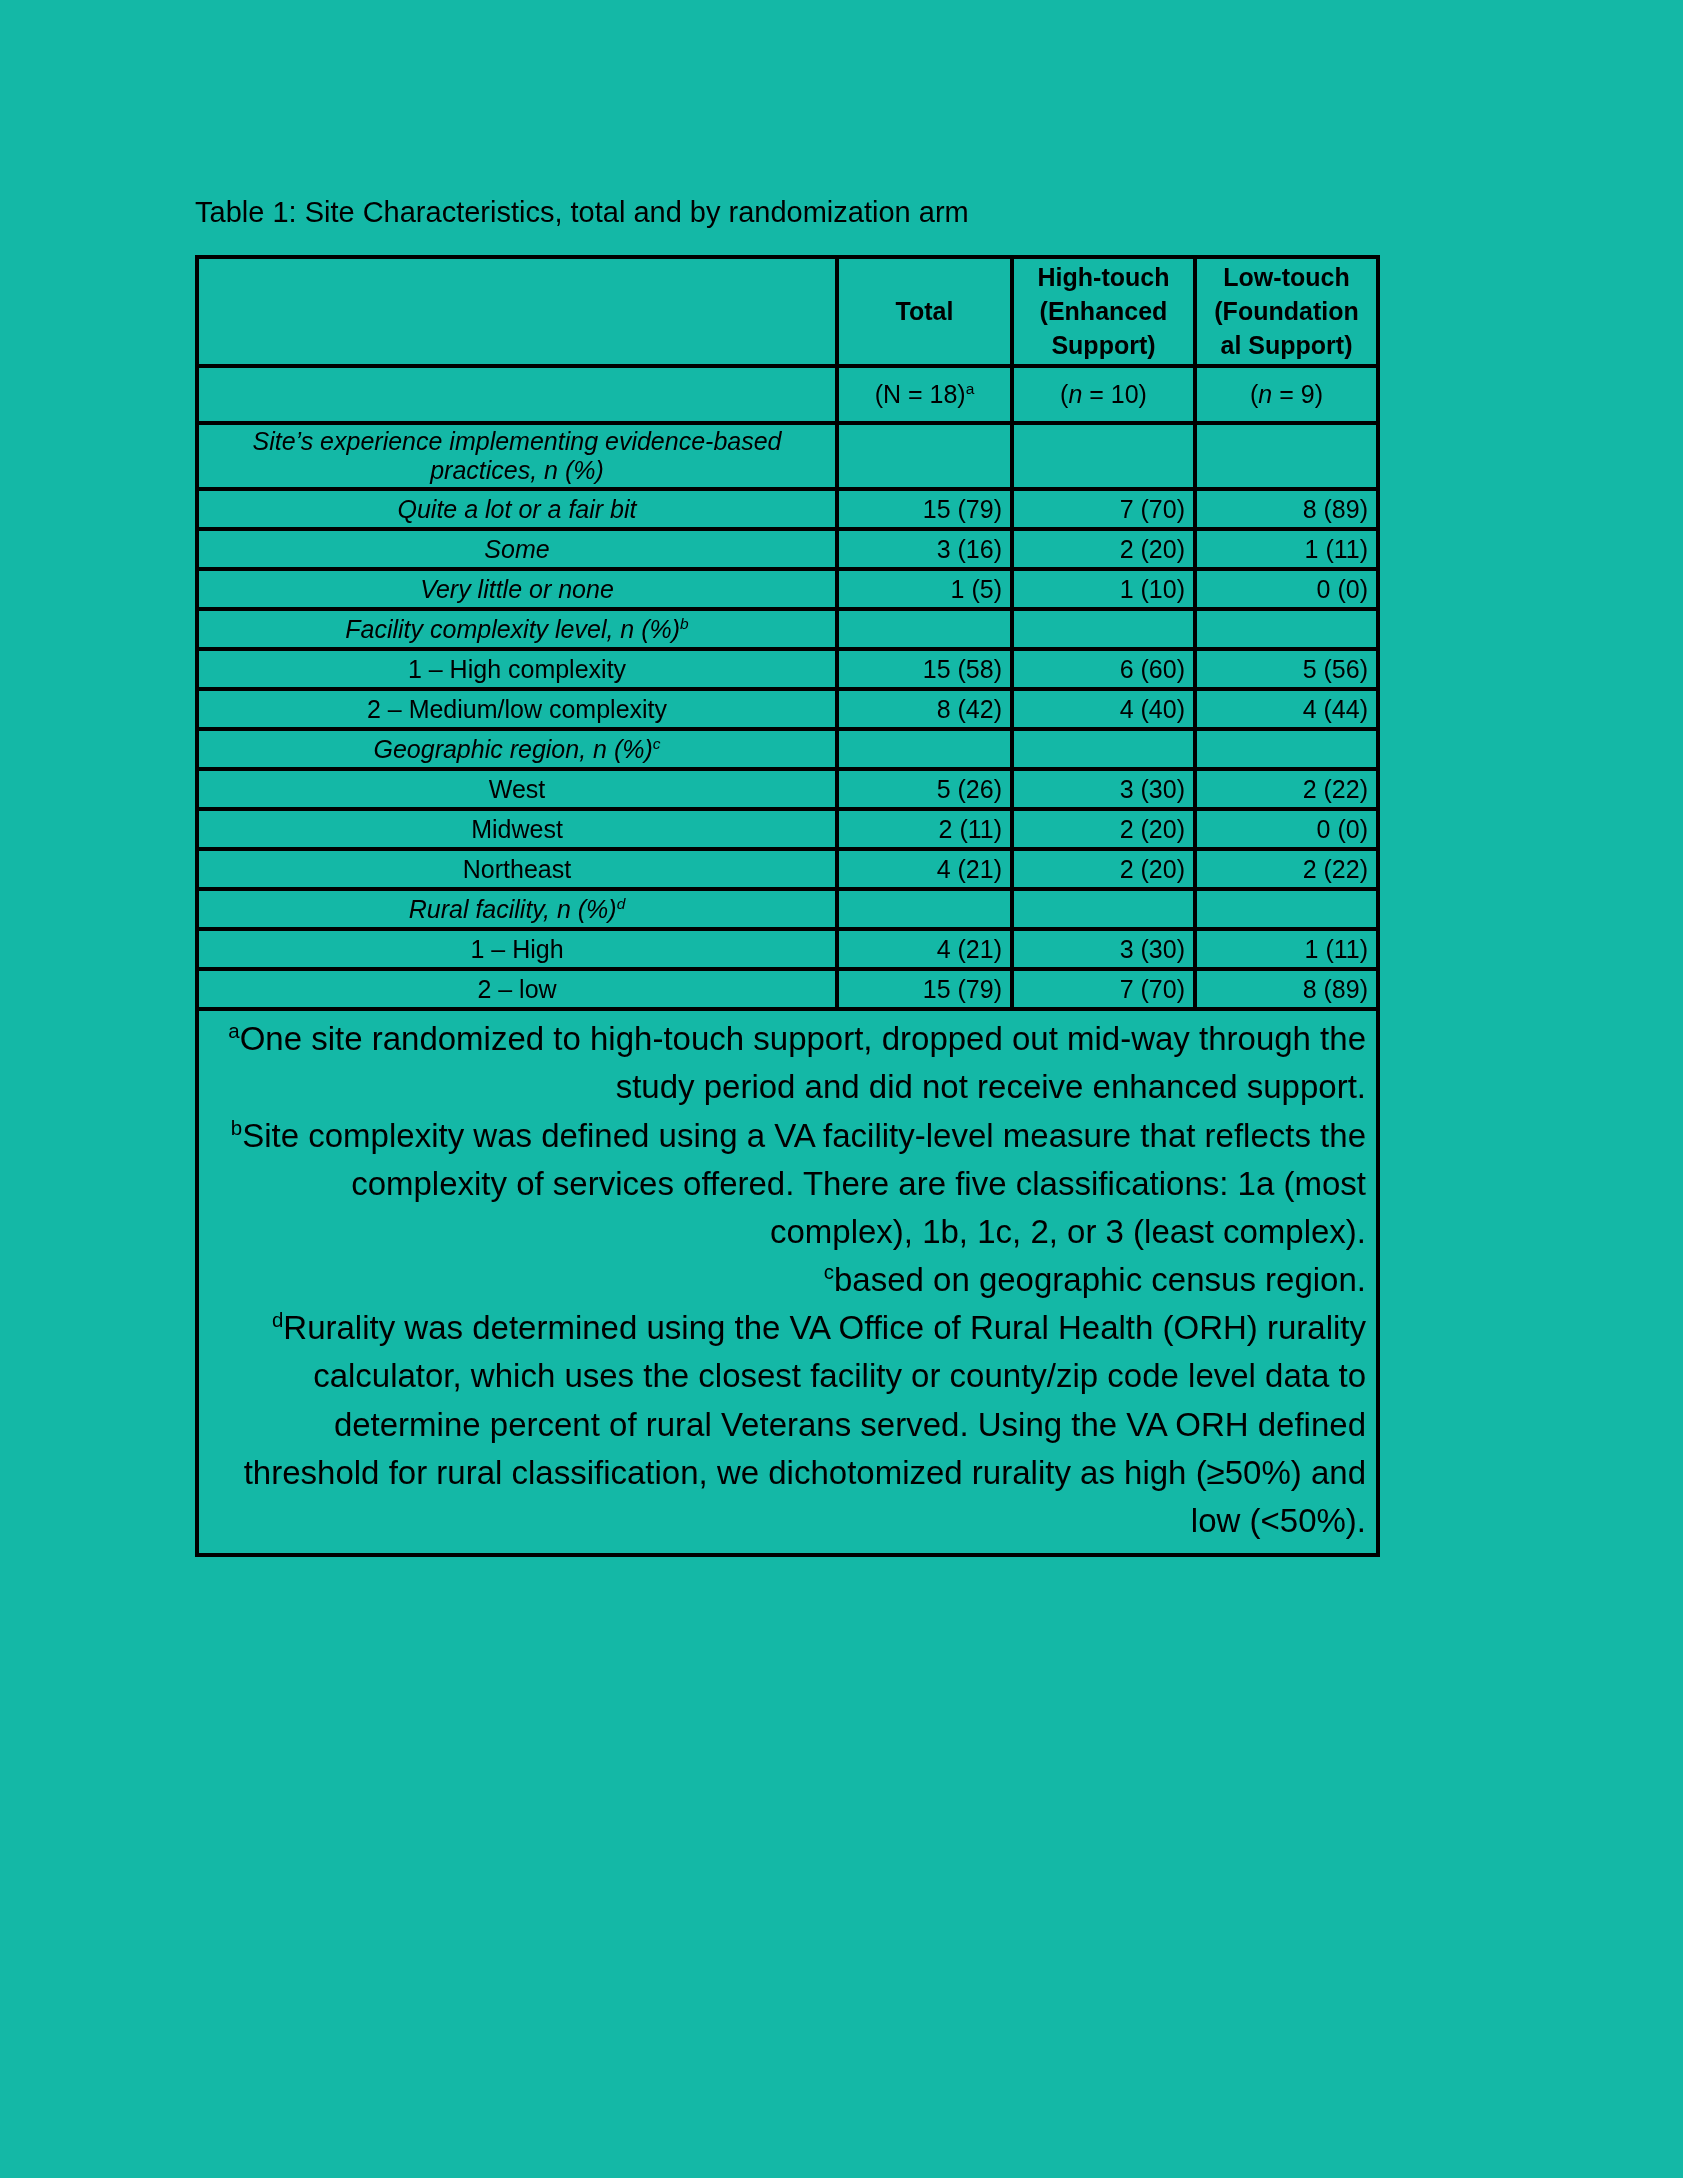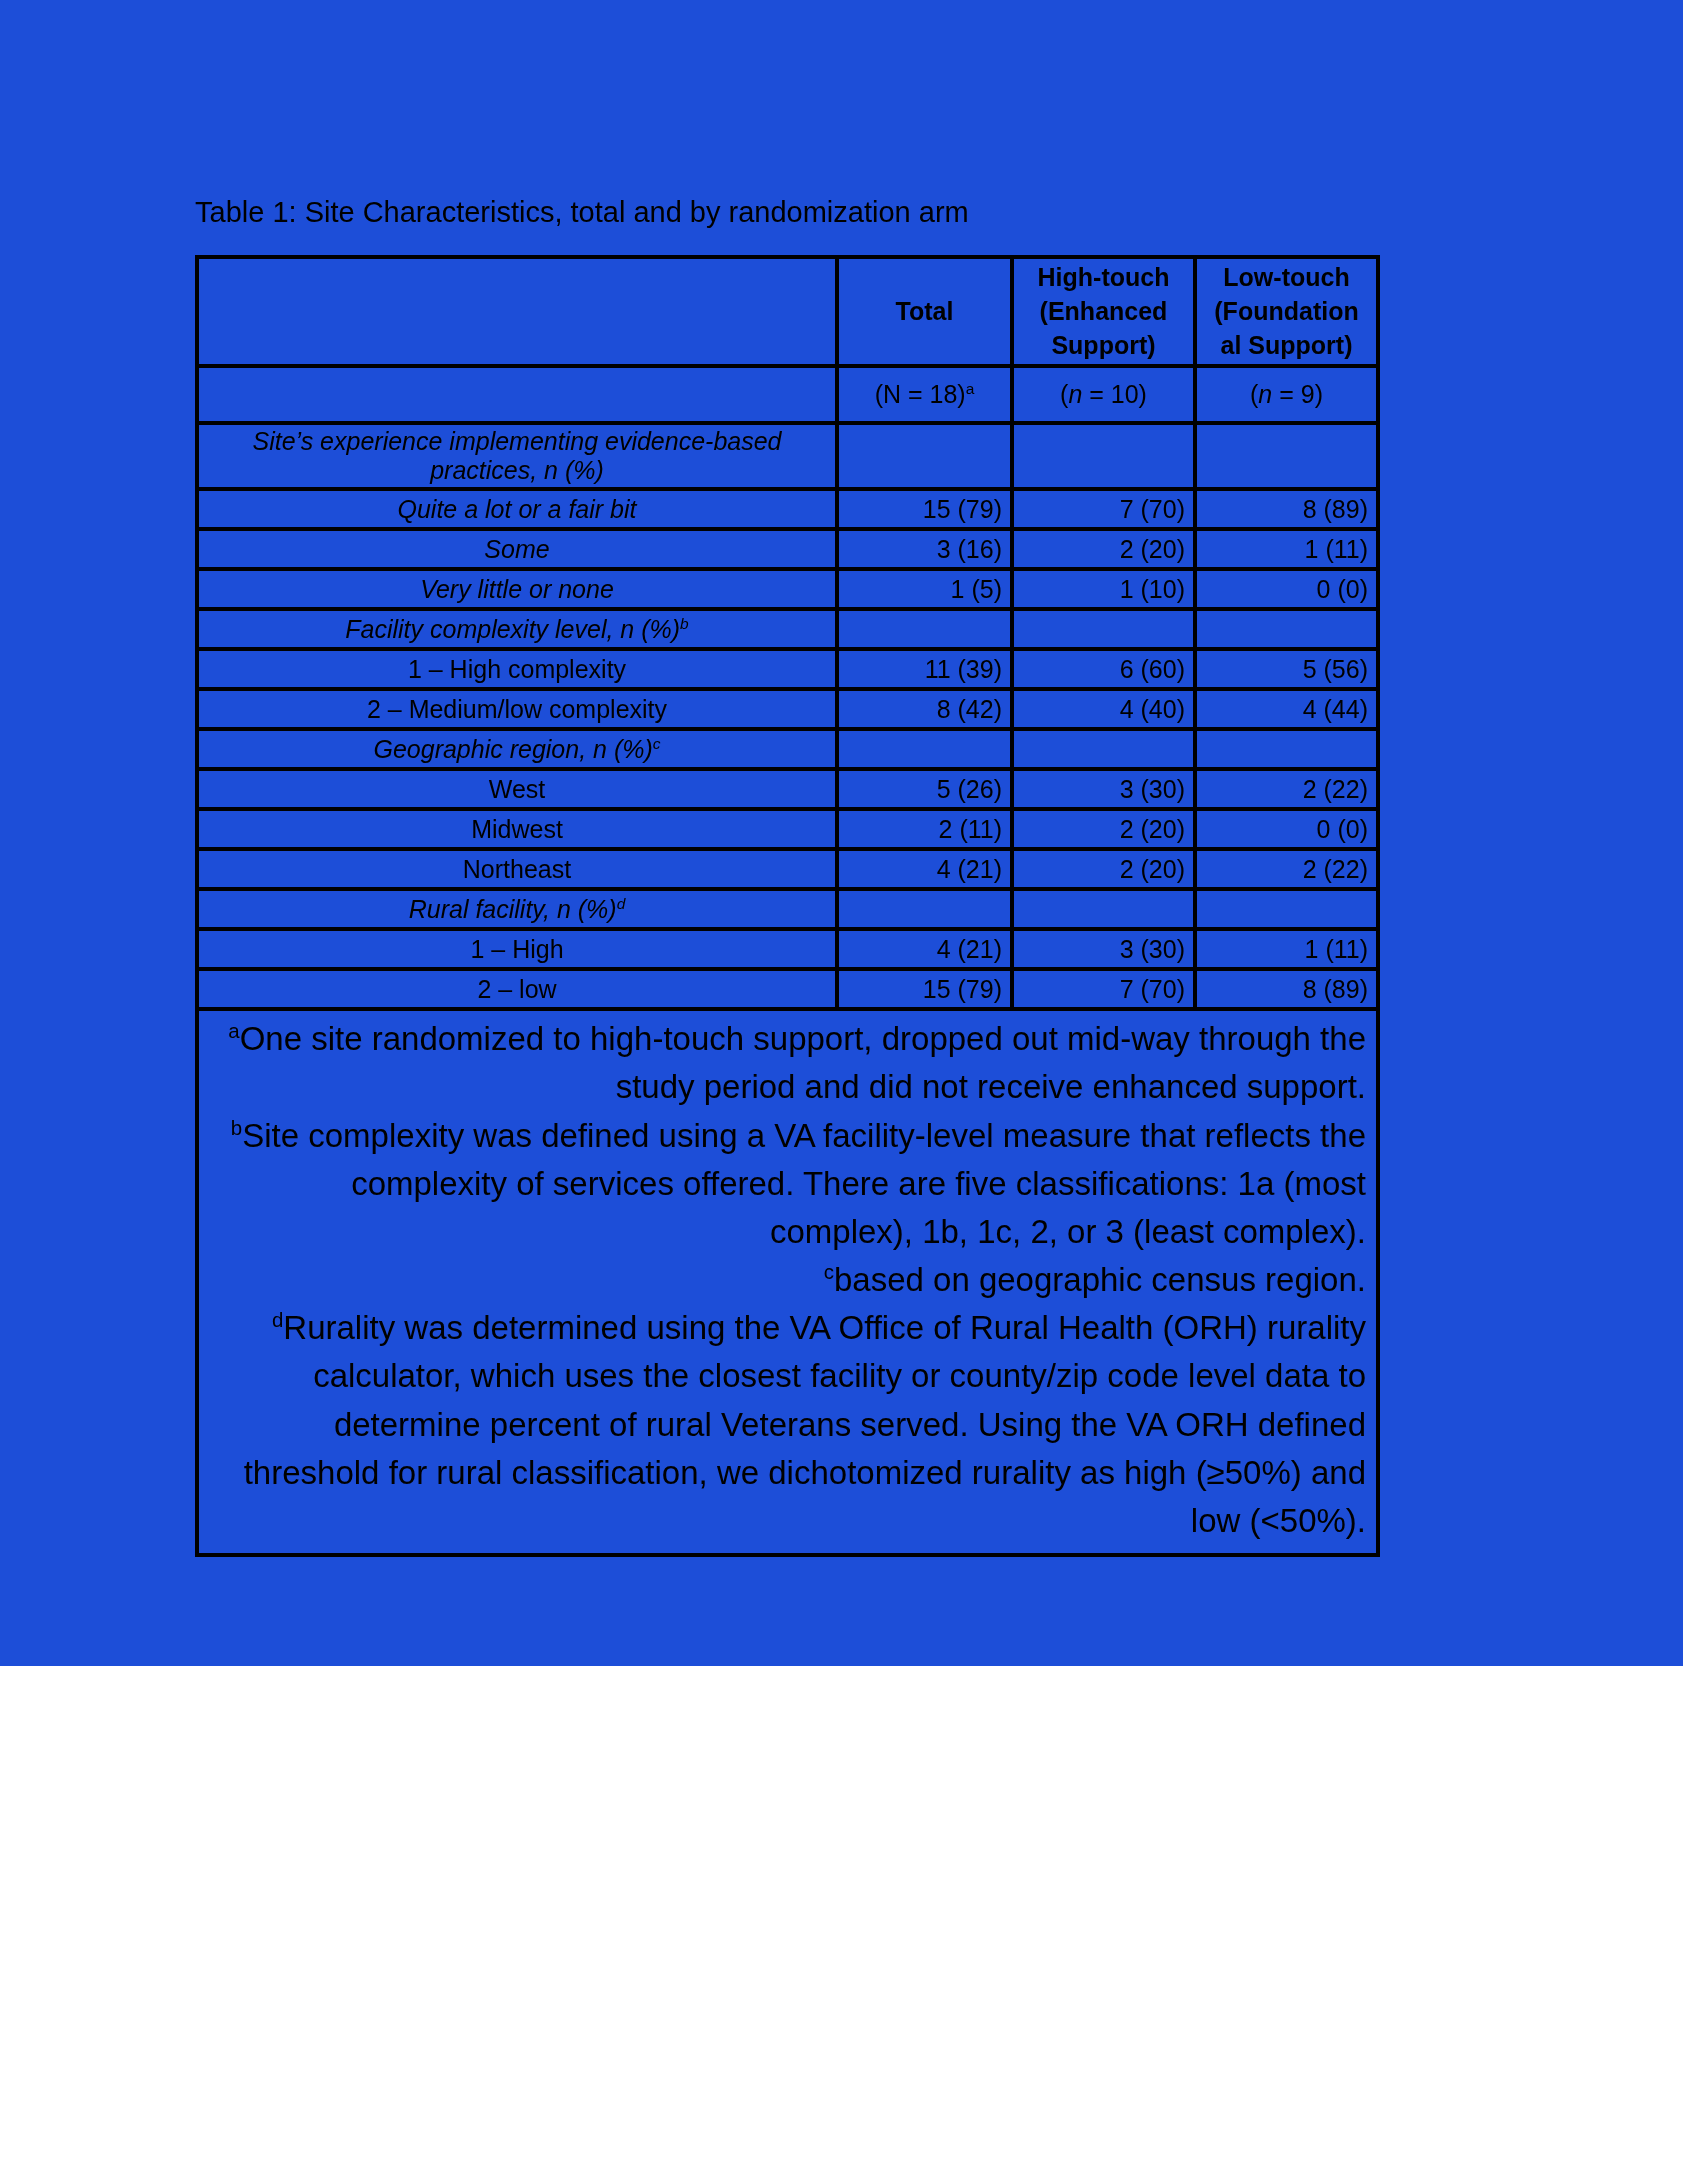--- a/index.html
+++ b/index.html
@@ -4,22 +4,22 @@
 <style>
   * { box-sizing: border-box; margin: 0; padding: 0; }
   html, body { background: #ffffff; }
   body {
     font-family: "Liberation Sans", "DejaVu Sans", sans-serif;
     color: #000000;
   }
   .page {
     position: relative;
     width: 1683px;
-    height: 1666px;
-    background: #1d4ed8;
+    height: 2178px;
+    background: #14b8a6;
     overflow: hidden;
   }
   .page-title {
     position: absolute;
     left: 195px;
     top: 196px;
     font-size: 29px;
     font-weight: 400;
     color: #000000;
     white-space: nowrap;
@@ -144,21 +144,21 @@
 
       <tr class="body-row">
         <td class="label-cell section-cell"><span class="section-label">Facility complexity level, n (%)</span><sup>b</sup></td>
         <td class="num"></td>
         <td class="num"></td>
         <td class="num"></td>
       </tr>
 
       <tr class="body-row">
         <td class="label-cell indent-sm">1 – High complexity</td>
-        <td class="num">11 (39)</td>
+        <td class="num">15 (58)</td>
         <td class="num">6 (60)</td>
         <td class="num">5 (56)</td>
       </tr>
 
       <tr class="body-row">
         <td class="label-cell indent-sm">2 – Medium/low complexity</td>
         <td class="num">8 (42)</td>
         <td class="num">4 (40)</td>
         <td class="num">4 (44)</td>
       </tr>

